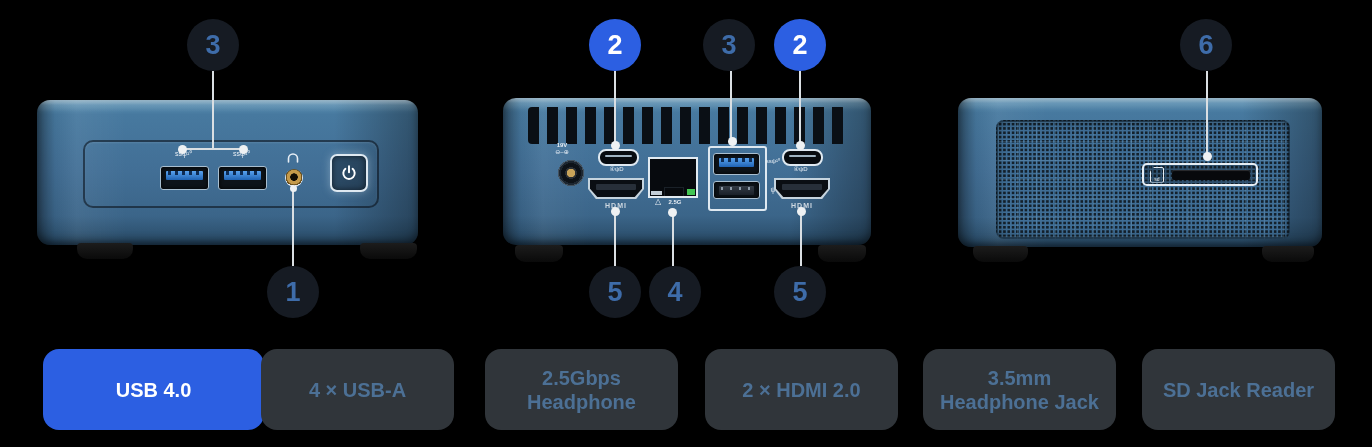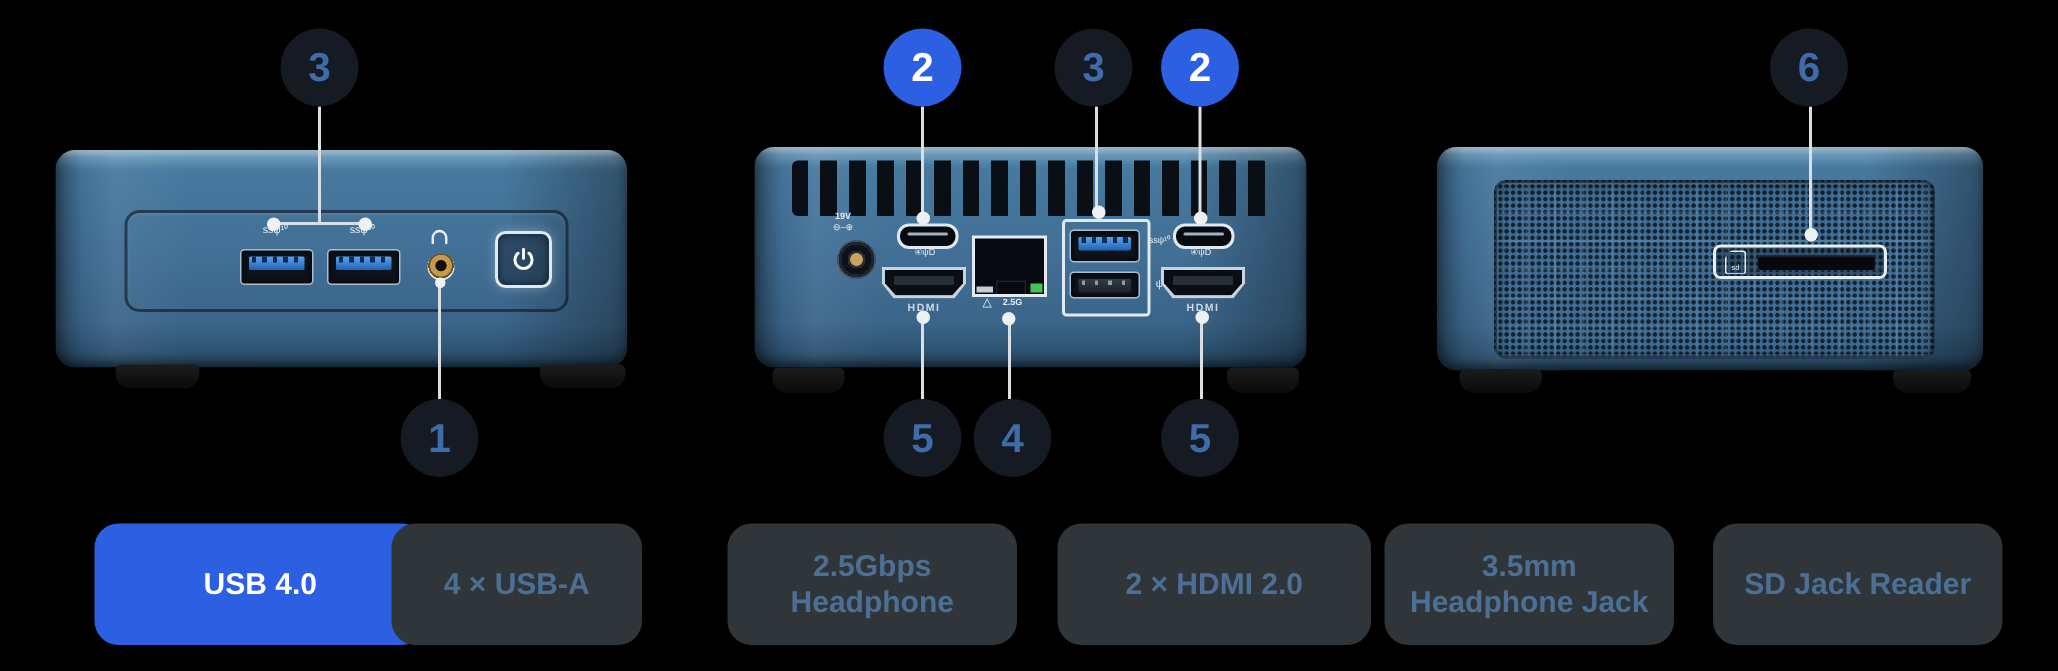--- a/index.html
+++ b/index.html
@@ -182,20 +182,20 @@
   <div class="badge" style="left:187px;top:19px;">3</div>
   <div class="badge" style="left:267px;top:266px;">1</div>
   <div class="badge active" style="left:589px;top:19px;">2</div>
   <div class="badge" style="left:703px;top:19px;">3</div>
   <div class="badge active" style="left:774px;top:19px;">2</div>
   <div class="badge" style="left:589px;top:266px;">5</div>
   <div class="badge" style="left:649px;top:266px;">4</div>
   <div class="badge" style="left:774px;top:266px;">5</div>
   <div class="badge" style="left:1180px;top:19px;">6</div>
 
-  <div class="chip active" style="left:43px;width:221px;margin-left:20px;">USB 4.0</div>
-  <div class="chip" style="left:261px;width:167px;">4 × USB-A</div>
+  <div class="chip active" style="left:43px;width:221px;">USB 4.0</div>
+  <div class="chip" style="left:261px;width:193px;">4 × USB-A</div>
   <div class="chip" style="left:485px;width:193px;">2.5Gbps Headphone</div>
-  <div class="chip" style="left:705px;width:209px;">2 × HDMI 2.0</div>
+  <div class="chip" style="left:705px;width:193px;">2 × HDMI 2.0</div>
   <div class="chip" style="left:923px;width:193px;">3.5mm Headphone Jack</div>
   <div class="chip" style="left:1142px;width:193px;">SD Jack Reader</div>
 
 </div>
 
 </body></html>

